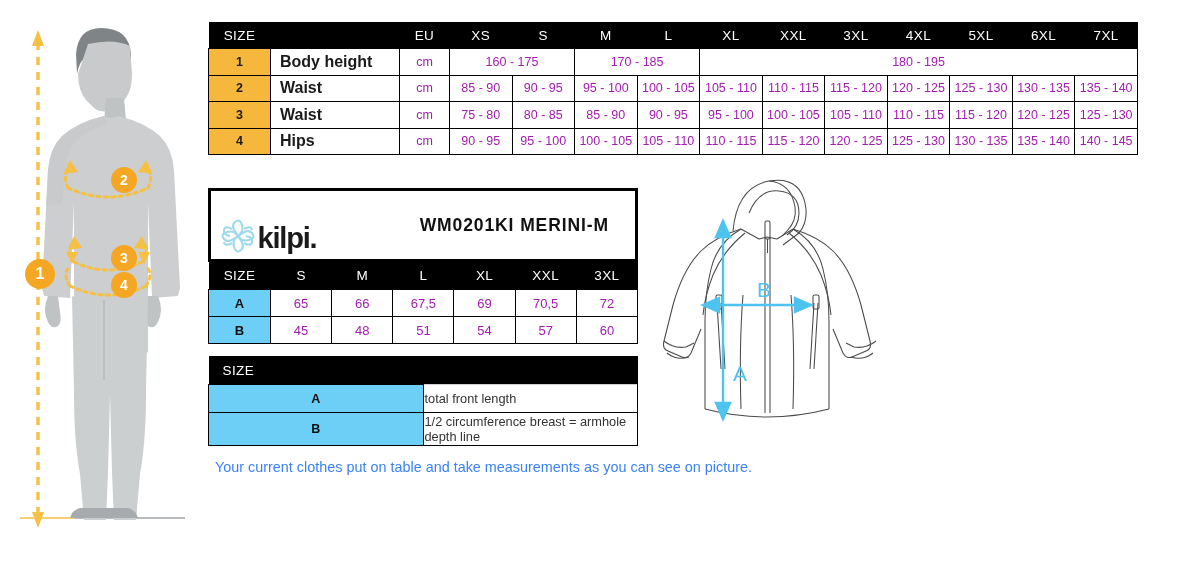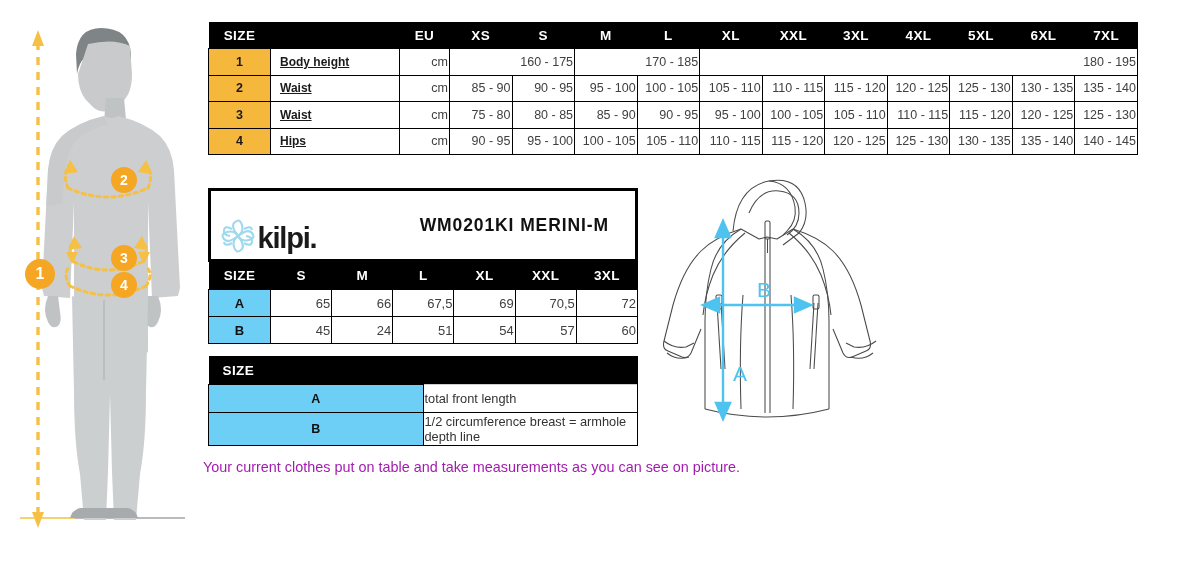--- a/index.html
+++ b/index.html
@@ -5,32 +5,32 @@
   html,body{margin:0;padding:0;background:#ffffff;}
   body{
     width:1200px;height:572px;position:relative;overflow:hidden;
     font-family:"Liberation Sans", sans-serif;
     -webkit-font-smoothing:antialiased;
   }
   .abs{position:absolute;}
 
   
   table{border-collapse:collapse;table-layout:fixed;}
-  .t-head{background:#000000;color:#ffffff;font-weight:bold;text-align:center;letter-spacing:.4px;}
-  .cellbox{border:1px solid #000;text-align:right;color:#404040;background:#fff;}
+  .t-head{background:#000000;color:#ffffff;font-weight:normal;text-align:center;letter-spacing:.4px;}
+  .cellbox{border:1px solid #000;text-align:center;color:#a21caf;background:#fff;}
   .orange{background:#f5b83d;color:#1a1a1a;font-weight:bold;text-align:center;border:1px solid #000;}
   .blue{background:#6dcff6;color:#111;font-weight:bold;text-align:center;border:1px solid #000;}
   .labelcell{border:1px solid #000;text-align:left;padding-left:9px;color:#1a1a1a;font-weight:bold;background:#fff;}
 
   
   #size-table{left:208px;top:22px;width:930px;}
   #size-table table{width:930px;}
   #size-table .t-head td{height:24px;font-size:13.5px;}
   #size-table tbody td{height:23.5px;font-size:12.5px;}
-  #size-table .labelcell{font-size:12px;text-decoration:underline;}
+  #size-table .labelcell{font-size:16px;}
 
   
   #brand-bar{left:208px;top:188px;width:430px;height:74px;border:3px solid #000;background:#fff;
              display:flex;align-items:center;box-sizing:border-box;}
   #logo-wrap{width:115px;display:flex;flex-direction:column;align-items:center;justify-content:center;}
   #logo-row{display:flex;align-items:center;gap:3px;margin-top:44px;}
   #logo-word{font-size:29px;font-weight:bold;letter-spacing:-1.2px;color:#1a1a1a;line-height:1;}
   #logo-tag{font-size:7.4px;letter-spacing:.3px;color:#1a1a1a;margin-top:9px;font-variant:small-caps;
             font-weight:bold;white-space:nowrap;}
   #product-title{flex:1;text-align:right;font-size:17.5px;letter-spacing:.9px;color:#111;
@@ -44,21 +44,21 @@
 
   
   #legend-table{left:208px;top:356px;width:430px;}
   #legend-table table{width:430px;}
   #legend-table .t-head td{height:26px;font-size:13.5px;text-align:left;padding-left:14px;}
   #legend-table tbody td{height:25px;font-size:12.5px;}
   #legend-table .legend-text{border:1px solid #000;border-top:1px solid #cfcfcf;text-align:left;
                              color:#333;background:#fff;font-size:12.8px;}
 
   
-  #instructions{left:203px;top:455px;width:700px;color:#a21caf;font-size:14.4px;line-height:25px;}
+  #instructions{left:215px;top:455px;width:700px;color:#3b82f6;font-size:14.4px;line-height:25px;}
 
   
   #body-figure{left:0px;top:0px;width:200px;height:545px;}
   #jacket-figure{left:645px;top:175px;width:250px;height:270px;}
 
   .marker{position:absolute;width:26px;height:26px;border-radius:50%;background:#f5a623;
           color:#fff;font-size:14px;font-weight:bold;display:flex;align-items:center;
           justify-content:center;}
 </style>
 </head>
@@ -243,21 +243,21 @@
           <td class="cellbox">65</td>
           <td class="cellbox">66</td>
           <td class="cellbox">67,5</td>
           <td class="cellbox">69</td>
           <td class="cellbox">70,5</td>
           <td class="cellbox">72</td>
         </tr>
         <tr>
           <td class="blue">B</td>
           <td class="cellbox">45</td>
-          <td class="cellbox">24</td>
+          <td class="cellbox">48</td>
           <td class="cellbox">51</td>
           <td class="cellbox">54</td>
           <td class="cellbox">57</td>
           <td class="cellbox">60</td>
         </tr>
       </tbody>
   </table>
 </div>
 
 <div class="abs" id="legend-table">

